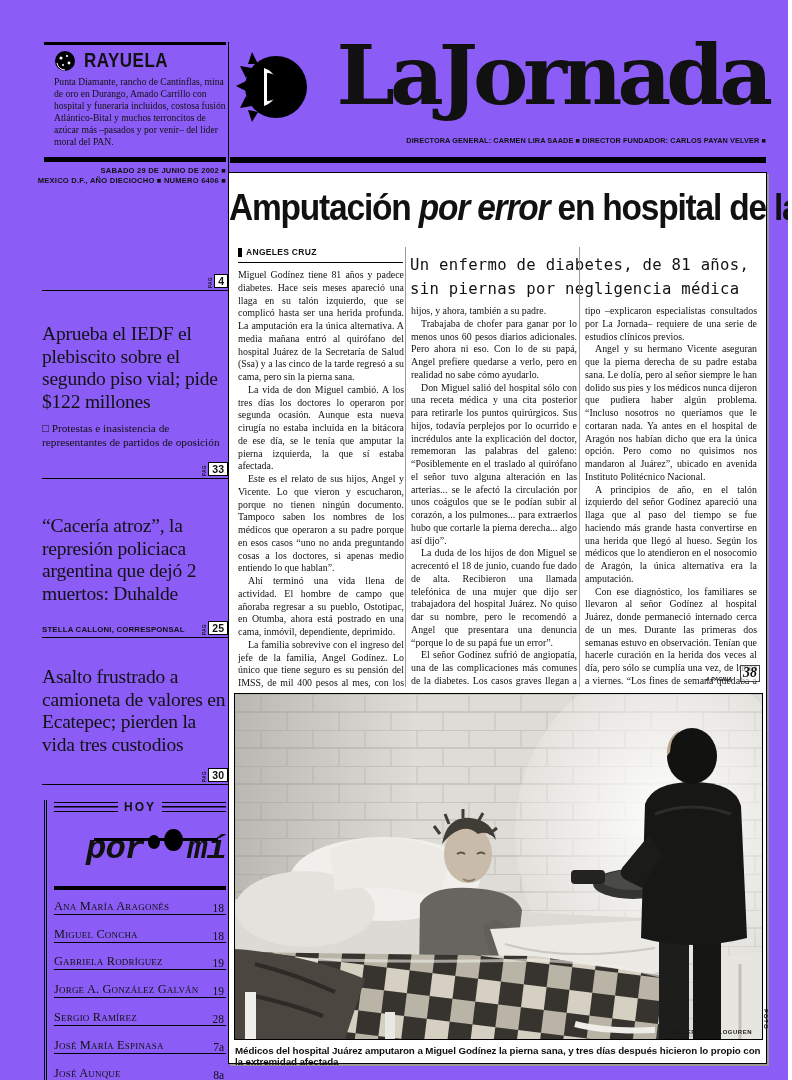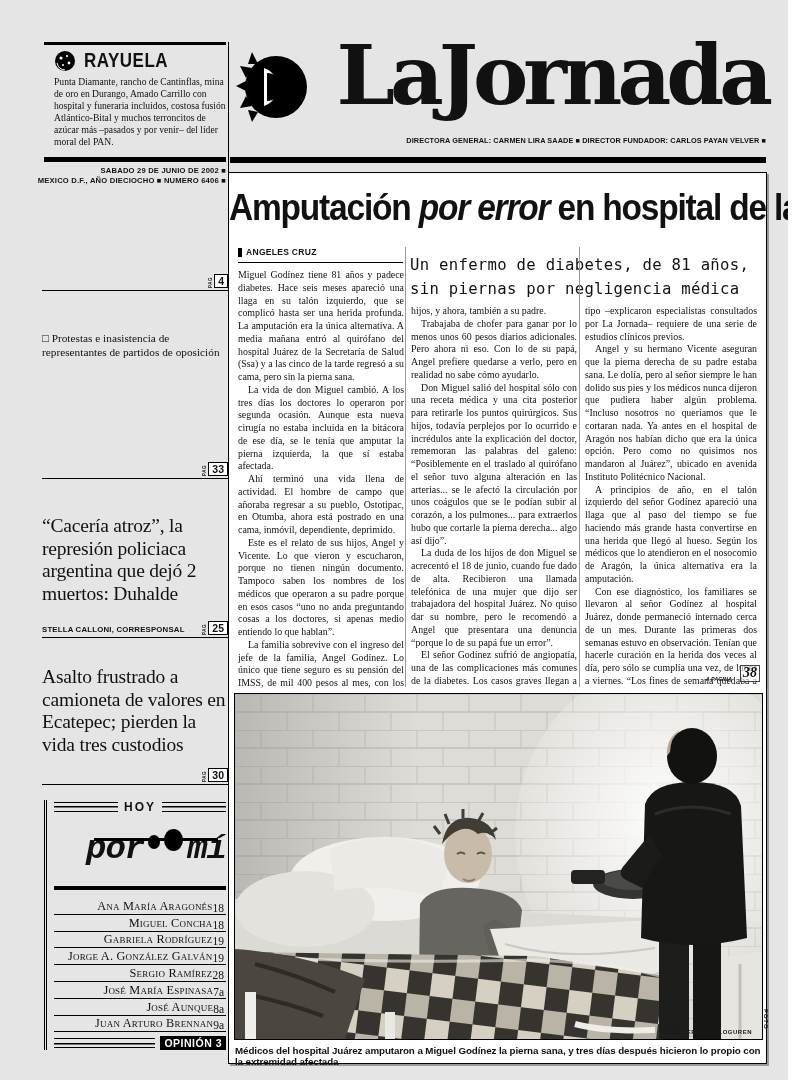--- a/index.html
+++ b/index.html
@@ -1,16 +1,16 @@
 <!DOCTYPE html>
 <html><head>
 <meta charset="utf-8">
 <style>
   html,body{margin:0;padding:0;background:#fff;}
-  #page{position:relative;width:788px;height:1080px;background:#e5e5e5;color:#111;
+  #page{position:relative;width:788px;height:1080px;background:#8b5cf6;color:#111;
         font-family:"Liberation Serif",serif;overflow:hidden;}
 
   
   .vrule-top{position:absolute;left:228px;top:42px;width:1px;height:130px;background:#000;}
 
   #rayuela{position:absolute;left:44px;top:42px;width:182px;border-top:3px solid #000;
            border-bottom:5px solid #000;padding:5px 0 9px 0;}
   #rayuela .hd{display:flex;align-items:center;gap:8px;margin:0 0 4px 10px;}
   #rayuela .hd .ttl{font-family:"Liberation Sans",sans-serif;font-weight:bold;font-size:17px;
                     letter-spacing:.5px;transform:scaleY(1.15);}
@@ -43,22 +43,22 @@
   #hoy-label{font-family:"Liberation Sans",sans-serif;font-weight:bold;font-size:12px;letter-spacing:2px;}
   #pormi{height:70px;display:flex;align-items:center;justify-content:center;
          font-family:Liberation Mono, monospace;font-style:italic;font-weight:bold;font-size:34px;
          letter-spacing:-1px;position:relative;margin-left:32px;}
   #pormi .dot1,#pormi .dot2{display:inline-block;background:#000;border-radius:50%;}
   #pormi .dot1{width:14px;height:14px;margin:0 2px 14px 4px;}
   #pormi .dot2{width:22px;height:22px;margin:0 4px 18px 2px;}
   #pormi:after{content:"";position:absolute;left:8px;right:8px;top:24px;height:2.5px;background:#000;}
   #hoy-bottom{height:4px;background:#000;margin:2px 0 8px 0;}
 
-  .col-row{display:flex;justify-content:flex-end;align-items:flex-end;
-           border-bottom:1.6px solid #000;height:15.8px;margin-bottom:0;font-family:Liberation Serif, serif;}
+  .col-row{display:flex;justify-content:space-between;align-items:flex-end;
+           border-bottom:1.6px solid #000;height:15.8px;margin-bottom:11px;font-family:Liberation Serif, serif;}
   .col-name{font-variant:small-caps;font-size:12.3px;letter-spacing:.2px;}
   .col-page{font-size:11.5px;padding-right:2px;}
   #opinion-footer{display:flex;align-items:center;gap:5px;margin-top:4px;}
   #opinion-label{font-family:"Liberation Sans",sans-serif;font-weight:bold;font-size:10.5px;
                  letter-spacing:.5px;background:#000;color:#fff;padding:1px 4px;}
 
   
   #masthead{position:absolute;left:234px;top:40px;width:534px;height:96px;}
   #masthead .logo{position:absolute;left:0;top:6px;}
   #masthead .word{position:absolute;left:56px;top:-14px;width:478px;text-align:right;
@@ -135,20 +135,21 @@
   </div>
 
   <div class="story" id="story-1">
     <div class="pageref">
       <span class="pag">PAG</span>
       <span class="pnum">4</span>
     </div>
   </div>
 
   <div class="story" id="story-2">
+    <div class="h">Aprueba el IEDF el plebiscito sobre el segundo piso vial; pide $122 millones</div>
     <div class="subnote">□ Protestas e inasistencia de representantes de partidos de oposición</div>
     <div class="pageref">
       <span class="pag">PAG</span>
       <span class="pnum">33</span>
     </div>
   </div>
 
   <div class="story" id="story-3">
     <div class="h">“Cacería atroz”, la represión policiaca argentina que dejó 2 muertos: Duhalde</div>
     <div class="byl">STELLA CALLONI, CORRESPONSAL</div>
@@ -250,22 +251,22 @@
     </div>
 
     <div id="subheadline">Un enfermo de diabetes, de 81 años, sin piernas por negligencia médica</div>
 
     <div class="divider" id="div-1"></div>
     <div class="divider" id="div-2"></div>
 
     <div class="bodycol" id="col-1">
       <p class="cont">Miguel Godínez tiene 81 años y padece diabetes. Hace seis meses apareció una llaga en su talón izquierdo, que se complicó hasta ser una herida profunda. La amputación era la única alternativa. A media mañana entró al quirófano del hospital Juárez de la Secretaría de Salud (Ssa) y a las cinco de la tarde regresó a su cama, pero sin la pierna sana.</p>
       <p>La vida de don Miguel cambió. A los tres días los doctores lo operaron por segunda ocasión. Aunque esta nueva cirugía no estaba incluida en la bitácora de ese día, se le tenía que amputar la pierna izquierda, la que sí estaba afectada.</p>
+      <p>Este es el relato de sus hijos, Angel y Vicente. Lo que vieron y escucharon, porque no tienen ningún documento. Tampoco saben los nombres de los médicos que operaron a su padre porque en esos casos “uno no anda preguntando cosas a los doctores, si apenas medio entiendo lo que hablan”.</p>
       <p>Ahí terminó una vida llena de actividad. El hombre de campo que añoraba regresar a su pueblo, Ostotipac, en Otumba, ahora está postrado en una cama, inmóvil, dependiente, deprimido.</p>
-      <p>Este es el relato de sus hijos, Angel y Vicente. Lo que vieron y escucharon, porque no tienen ningún documento. Tampoco saben los nombres de los médicos que operaron a su padre porque en esos casos “uno no anda preguntando cosas a los doctores, si apenas medio entiendo lo que hablan”.</p>
       <p>La familia sobrevive con el ingreso del jefe de la familia, Angel Godínez. Lo único que tiene seguro es su pensión del IMSS, de mil 400 pesos al mes, con los que mantiene a su esposa y a tres</p>
     </div>
 
     <div class="bodycol" id="col-2">
       <p class="cont">hijos, y ahora, también a su padre.</p>
       <p>Trabajaba de chofer para ganar por lo menos unos 60 pesos diarios adicionales. Pero ahora ni eso. Con lo de su papá, Angel prefiere quedarse a verlo, pero en realidad no sabe cómo ayudarlo.</p>
       <p>Don Miguel salió del hospital sólo con una receta médica y una cita posterior para retirarle los puntos quirúrgicos. Sus hijos, todavía perplejos por lo ocurrido e incrédulos ante la explicación del doctor, rememoran las palabras del galeno: “Posiblemente en el traslado al quirófano el señor tuvo alguna alteración en las arterias... se le afectó la circulación por unos coágulos que se le podían subir al corazón, a los pulmones... para extraerlos hubo que cortarle la pierna derecha... algo así dijo”.</p>
       <p>La duda de los hijos de don Miguel se acrecentó el 18 de junio, cuando fue dado de alta. Recibieron una llamada telefónica de una mujer que dijo ser trabajadora del hospital Juárez. No quiso dar su nombre, pero le recomendó a Angel que presentara una denuncia “porque lo de su papá fue un error”.</p>
       <p>El señor Godínez sufrió de angiopatía, una de las complicaciones más comunes de la diabetes. Los casos graves llegan a la amputación, pero una decisión de ese</p>
     </div>

